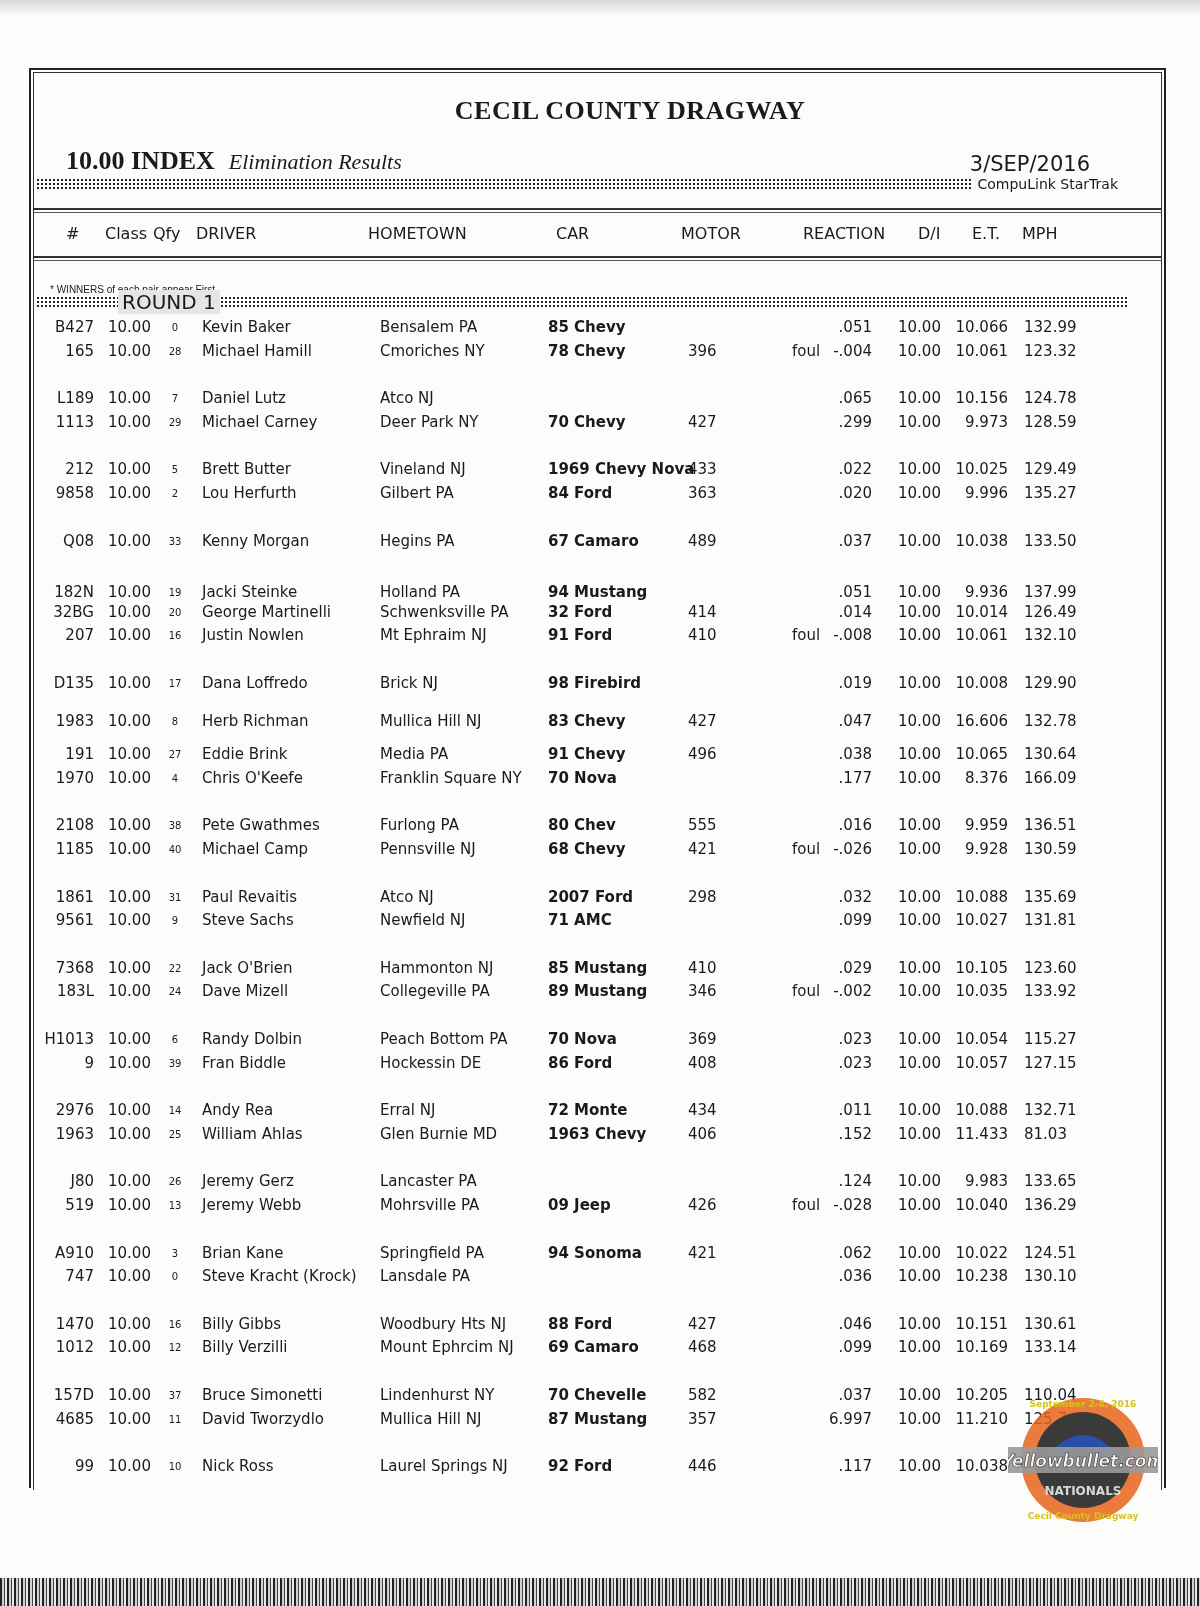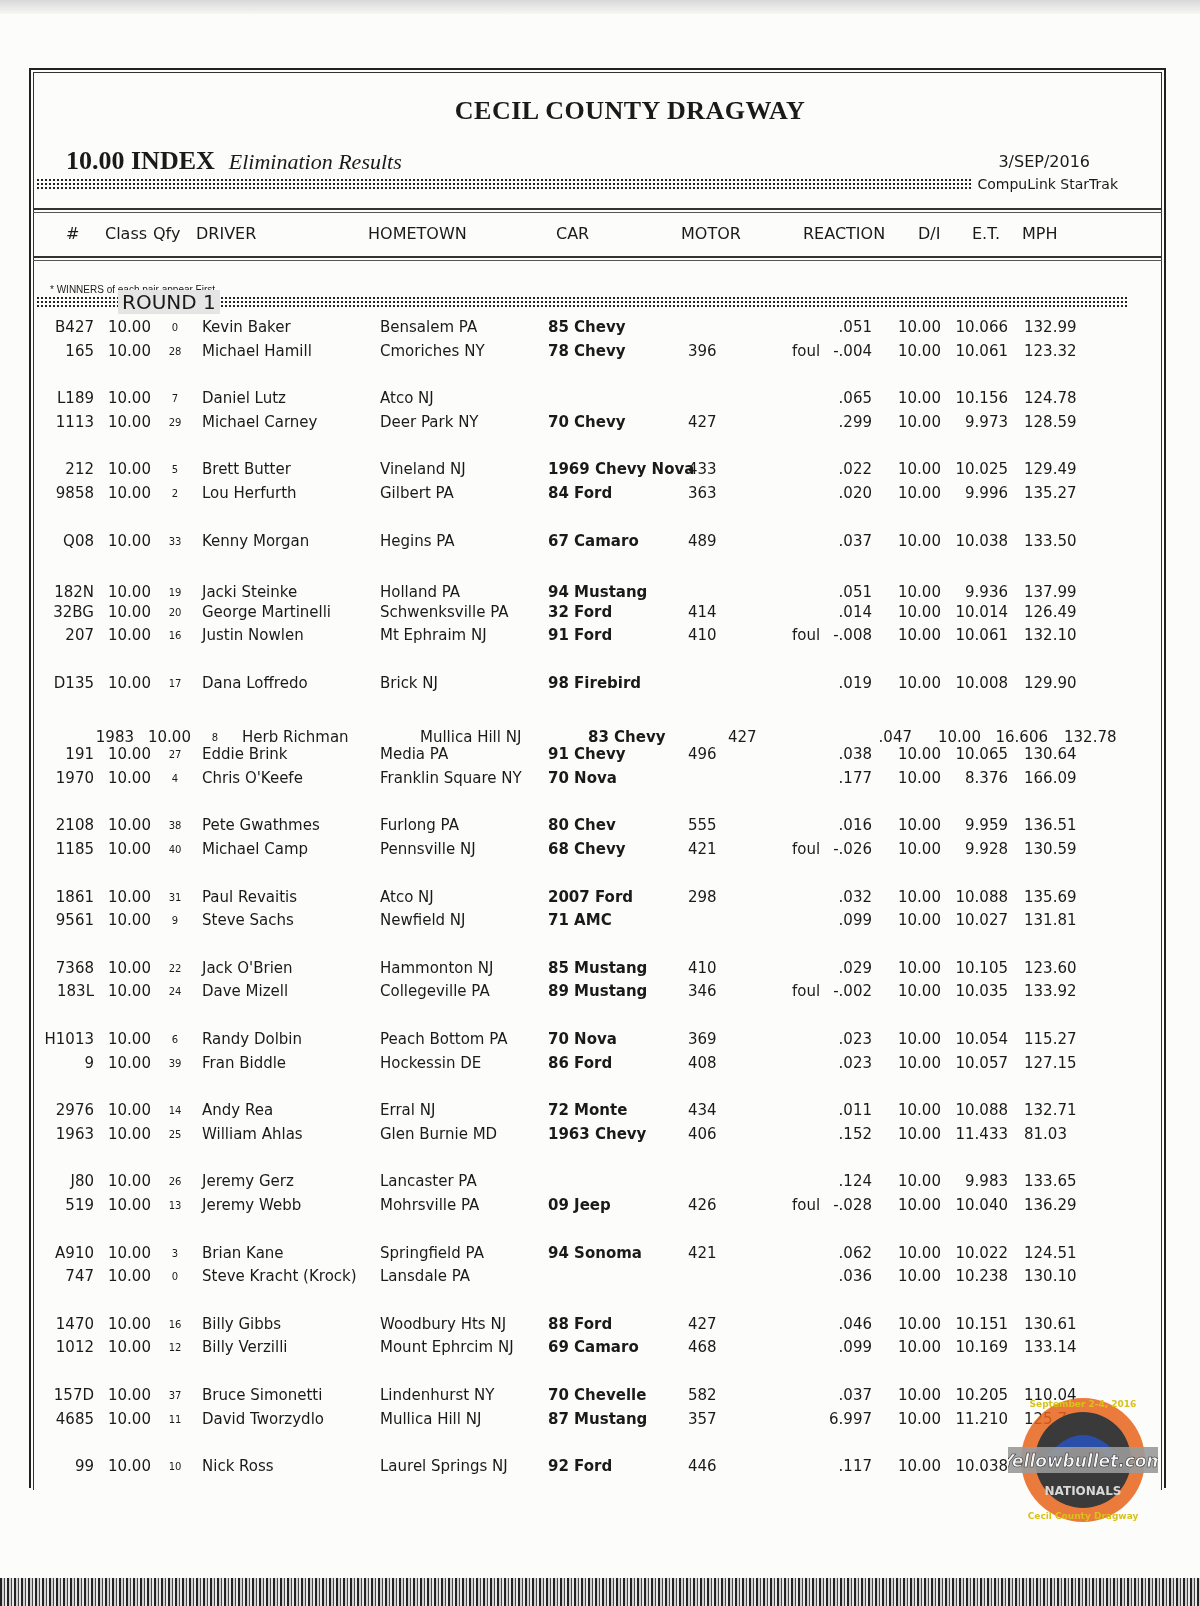--- a/index.html
+++ b/index.html
@@ -9,21 +9,21 @@
               background:linear-gradient(#d8d8d8, #f6f6f4); }
   .frame { position:absolute; left:29px; top:68px; width:1137px; height:1420px;
            border:2px solid #222; border-bottom:none; box-sizing:border-box; }
   .frame-inner { position:absolute; left:33px; top:72px; width:1129px; height:1418px;
            border-left:1px solid #333; border-right:1px solid #333; border-top:1px solid #333; box-sizing:border-box; }
   .title { position:absolute; left:0; width:1260px; top:96px; text-align:center;
            font-family:"Liberation Serif", serif; font-weight:bold; font-size:26px; letter-spacing:0.5px; }
   .subtitle { position:absolute; left:66px; top:146px; font-family:"Liberation Serif", serif; }
   .subtitle .idx { font-weight:bold; font-size:26px; }
   .subtitle .elim { font-style:italic; font-size:22px; margin-left:14px; }
-  .date { position:absolute; right:110px; top:152px; font-size:16px; font-family:"DejaVu Sans", sans-serif; }
+  .date { position:absolute; right:110px; top:152px; font-size:21px; font-family:"DejaVu Sans", sans-serif; }
   .dots { position:absolute; height:12px;
           background-image: radial-gradient(circle, #222 0.9px, transparent 1.2px);
           background-size:4px 4px; }
   .vendor { position:absolute; right:82px; top:176px; font-size:14px; }
   .hline { position:absolute; left:33px; width:1129px; border-top:2px solid #333; }
   .hline.thin { border-top:1px solid #555; }
   .colhdr { position:absolute; top:224px; font-size:16px; }
   .note { position:absolute; left:50px; top:284px; font-size:10px; font-family:"Liberation Sans", sans-serif;text-align:center; }
   .round { position:absolute; left:118px; top:290px; font-size:20px; background:#e5e5e5; padding:0 4px; }
   .row { position:absolute; left:0; width:956px; height:22px; font-size:15px; }
@@ -229,21 +229,21 @@
       <span class="c-driver">Dana Loffredo</span>
       <span class="c-home">Brick  NJ</span>
       <span class="c-car">98 Firebird</span>
       <span class="c-motor"></span>
       <span class="c-foul"></span>
       <span class="c-rt">.019</span>
       <span class="c-di">10.00</span>
       <span class="c-et">10.008</span>
       <span class="c-mph">129.90</span>
     </div>
-    <div class="row" style="top: 728px; margin-left: 40px;">
+    <div class="row" style="top: 712px;">
       <span class="c-num">1983</span>
       <span class="c-class">10.00</span>
       <span class="c-qfy">8</span>
       <span class="c-driver">Herb Richman</span>
       <span class="c-home">Mullica Hill  NJ</span>
       <span class="c-car">83 Chevy</span>
       <span class="c-motor">427</span>
       <span class="c-foul"></span>
       <span class="c-rt">.047</span>
       <span class="c-di">10.00</span>

